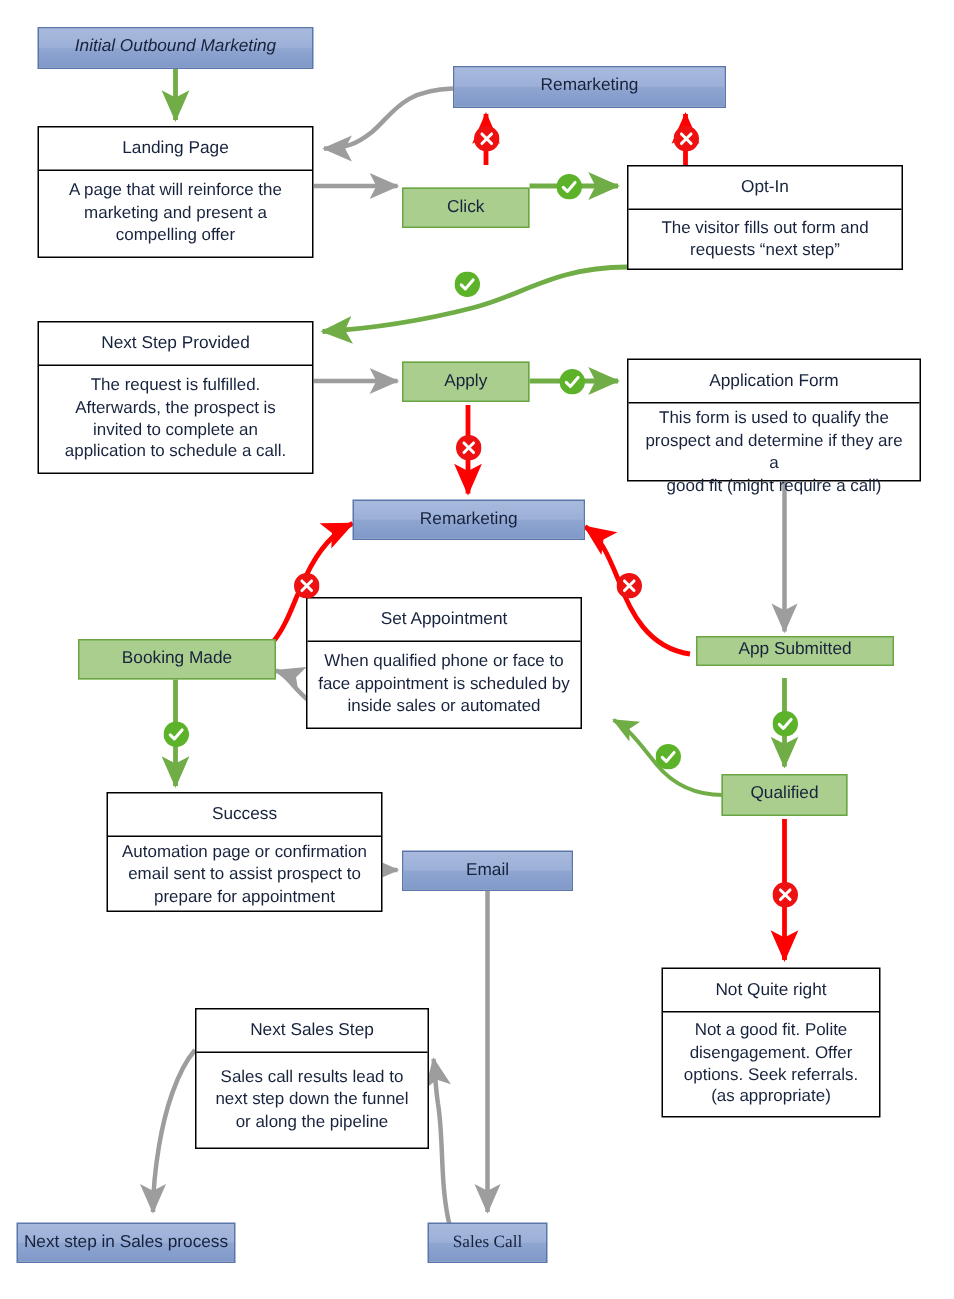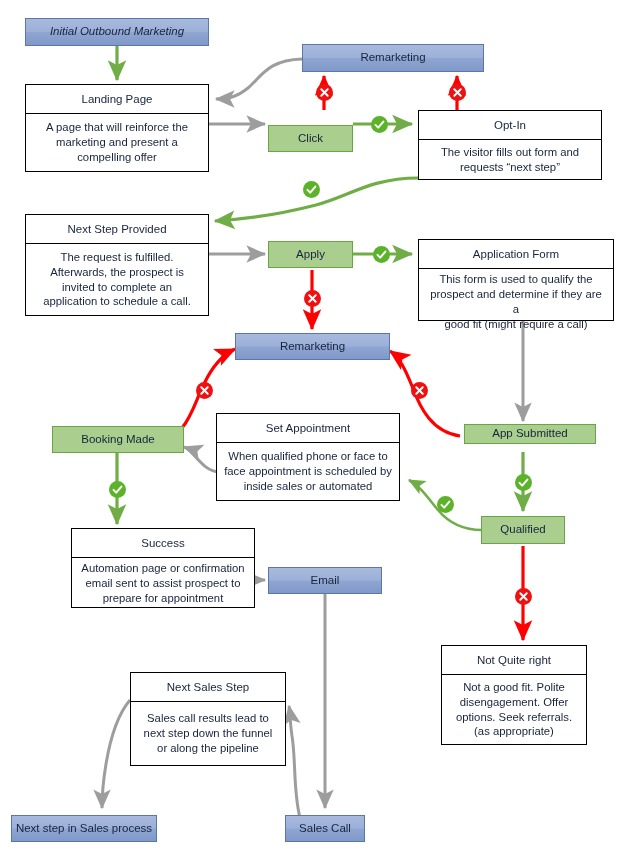--- a/index.html
+++ b/index.html
@@ -206,21 +206,21 @@
     <div class="card-title">Application Form</div>
     <div class="card-body">This form is used to qualify the
 prospect and determine if they are a
 good fit (might require a call)</div>
   </div>
 
   <div class="node blue" style="left:235px; top:333px; width:155px; height:27px;">
     <span>Remarketing</span>
   </div>
 
-  <div class="node card" style="left:216px; top:398px; width:184px; height:88px;margin-top:15px;">
+  <div class="node card" style="left:204px; top:398px; width:184px; height:88px;">
     <div class="card-title">Set Appointment</div>
     <div class="card-body">When qualified phone or face to
 face appointment is scheduled by
 inside sales or automated</div>
   </div>
 
   <div class="node green" style="left:52px; top:426px; width:132px; height:27px;">
     <span>Booking Made</span>
   </div>
 
@@ -255,21 +255,21 @@
     <div class="card-title">Next Sales Step</div>
     <div class="card-body">Sales call results lead to
 next step down the funnel
 or along the pipeline</div>
   </div>
 
   <div class="node blue" style="left:11px; top:815px; width:146px; height:27px;">
     <span>Next step in Sales process</span>
   </div>
 
-  <div class="node blue" style="left:285px; top:815px; width:80px; height:27px;">
+  <div class="node blue" style="left:285px; top:815px; width:80px; height:27px;font-family:Liberation Serif, serif;">
     <span>Sales Call</span>
   </div>
 
   <div class="badge" style="left:315.5px; top:84px;">
     <svg width="17" height="17" viewBox="0 0 17 17">
       <circle cx="8.5" cy="8.5" r="8.5" fill="#ee1111"></circle>
       <path d="M5.3,5.3 L11.7,11.7 M11.7,5.3 L5.3,11.7" stroke="#ffffff" stroke-width="2" stroke-linecap="round"></path>
     </svg>
   </div>
 

